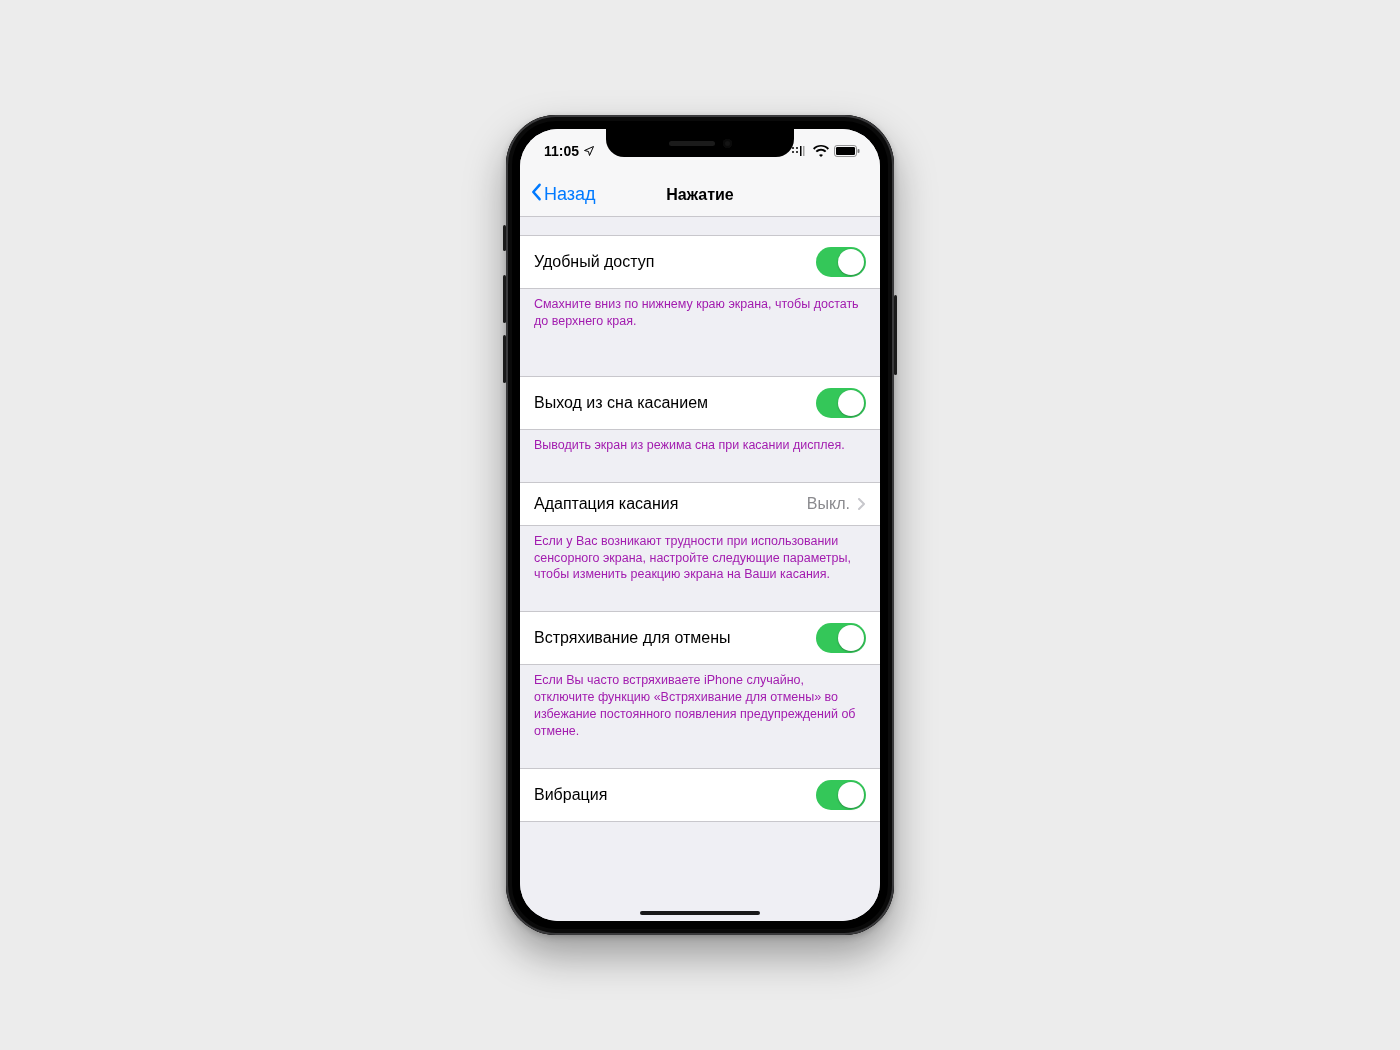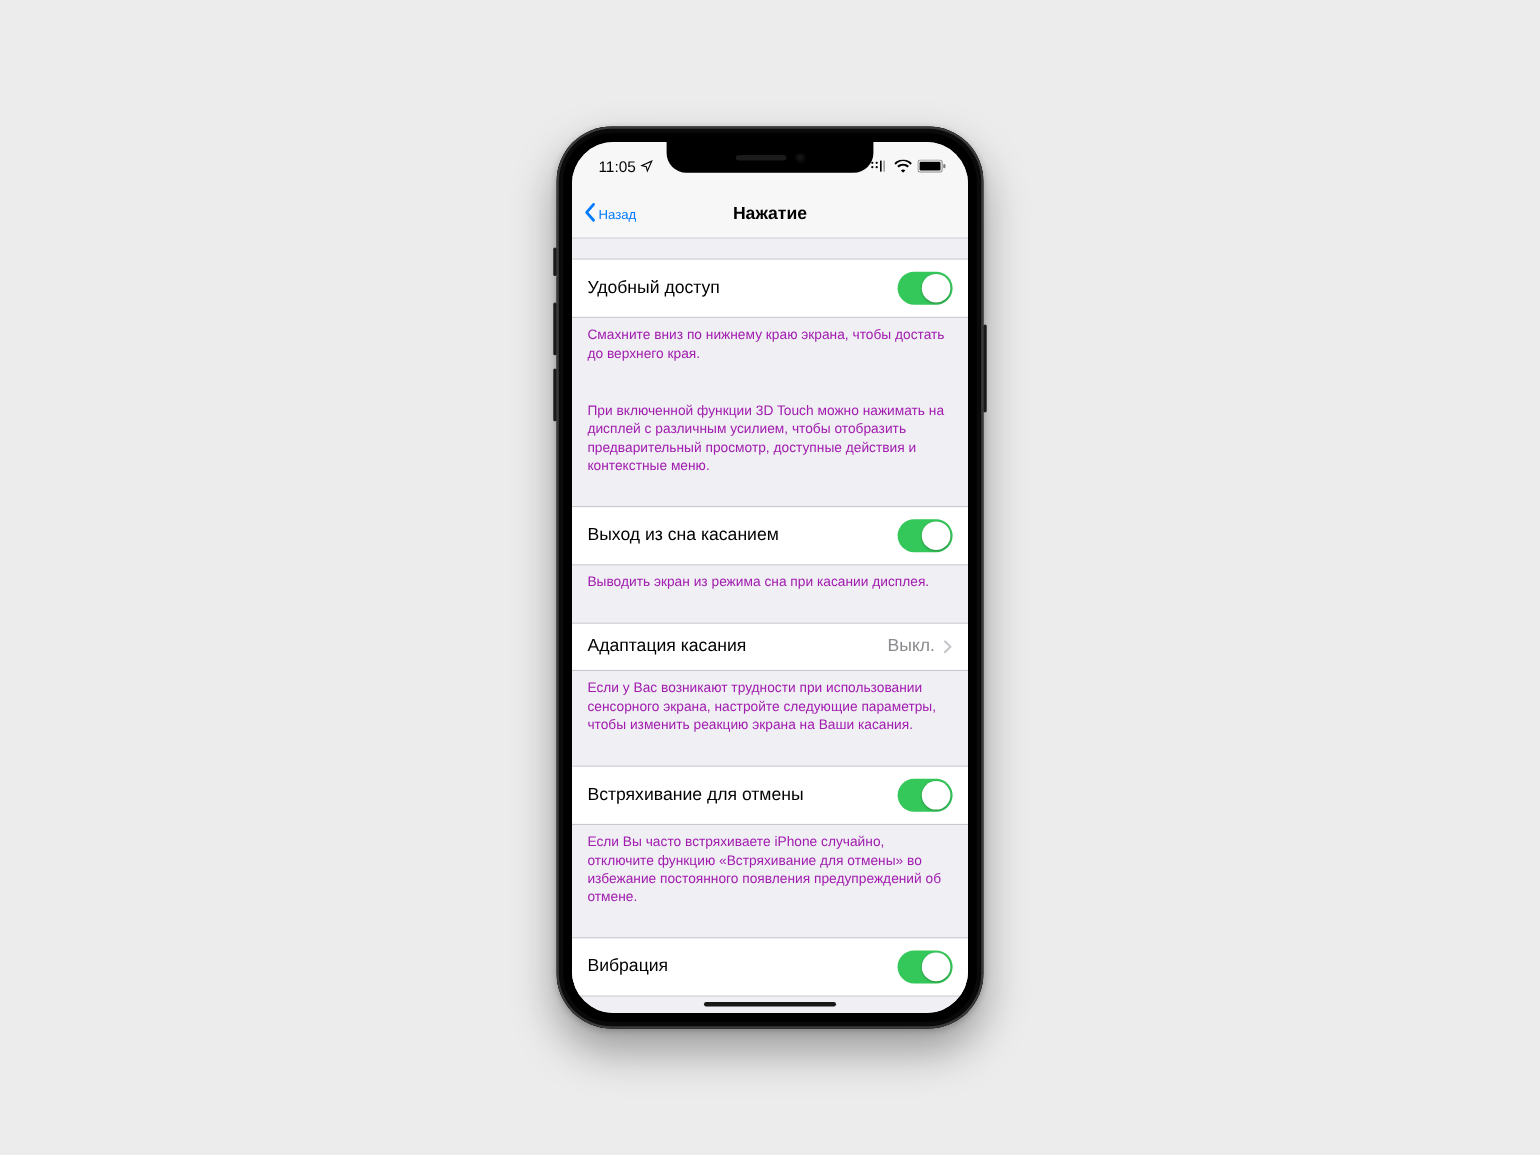--- a/index.html
+++ b/index.html
@@ -79,41 +79,41 @@
   
   .status {
     height: 44px;
     flex: 0 0 44px;
     background: #f7f7f8;
     display: flex;
     align-items: center;
     justify-content: space-between;
     padding: 0 20px 0 24px;
     font-size: 14px;
-    font-weight: 400;
+    font-weight: 700;
     gap: 48px;
   }
   .status .left { display:flex; align-items:center; gap:4px; }
   .status .right { display:flex; align-items:center; gap:5px; }
   .status svg { display:block; }
 
   
   .navbar {
     height: 44px;
     flex: 0 0 44px;
     background: #f7f7f8;
     border-bottom: 1px solid #c8c7cc;
     display: grid;
     grid-template-columns: 1fr auto 1fr;
     align-items: center;
     padding: 0 8px;
   }
   .navbar .back {
     display:flex; align-items:center; gap:2px;
-    color:#007aff; font-size:12px; cursor:pointer;
+    color:#007aff; font-size:18px; cursor:pointer;
     padding-left:2px;
   }
   .navbar .title { font-size:16px; font-weight:600; text-align:left; }
 
   
   .content {
     flex: 1 1 auto;
     overflow: hidden;
     background:#efeff4;
   }
@@ -237,21 +237,20 @@
           <span class="label">Удобный доступ</span>
           <span class="toggle on">
               <span class="knob"></span>
             </span>
         </div>
         <div class="footer">Смахните вниз по нижнему краю экрана, чтобы достать до верхнего края.</div>
       </div>
 
       <div class="group">
         <div class="group-header-spacer"></div>
-        <div class="footer">При включенной функции 3D Touch можно нажимать на дисплей с различным усилием, чтобы отобразить предварительный просмотр, доступные действия и контекстные меню.</div>
       </div>
 
       <div class="group">
         <div class="group-header-spacer"></div>
         <div class="row">
           <span class="label">Выход из сна касанием</span>
           <span class="toggle on">
               <span class="knob"></span>
             </span>
         </div>

